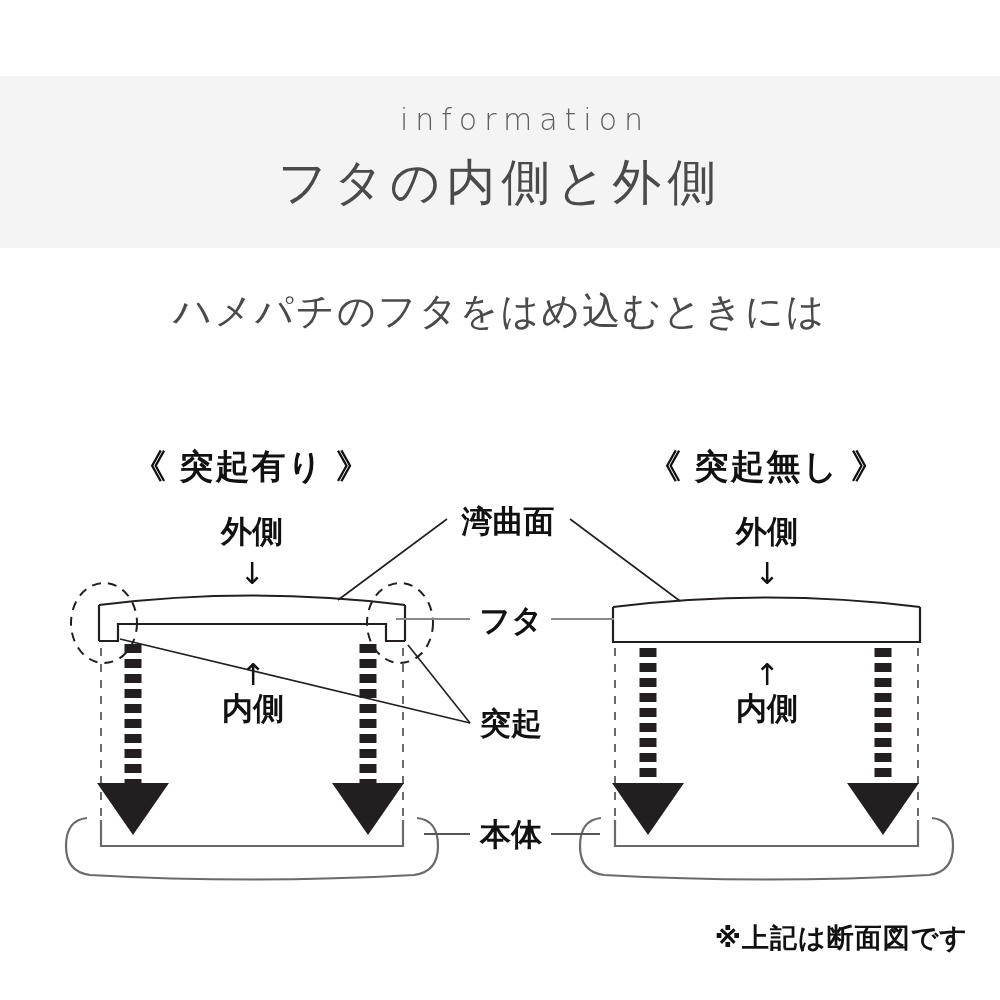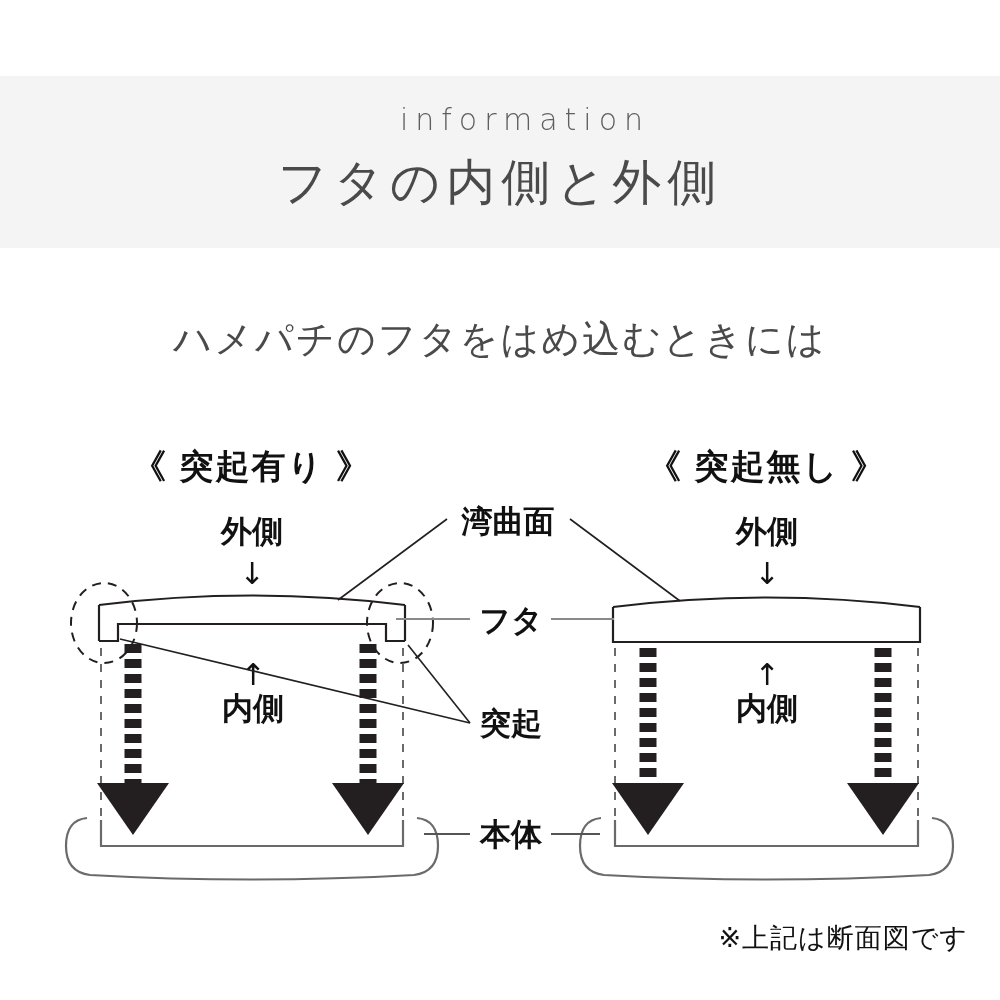--- a/index.html
+++ b/index.html
@@ -55,21 +55,20 @@
   #lead {
     position: absolute;
     left: 0;
     top: 282px;
     width: 1000px;
     text-align: center;
     font-size: 38px;
     line-height: 1.55;
     letter-spacing: 2px;
     color: #4a4a4a;
-    margin-top: 28px;
   }
   #lead div { white-space: nowrap; }
 
   
   #diagram {
     position: absolute;
     left: 0;
     top: 0;
     width: 828px;
     height: 1000px;
@@ -77,21 +76,21 @@
   #diagram svg { display: block; }
 
   
   #footnote {
     position: absolute;
     right: 32px;
     top: 920px;
     font-size: 27px;
     letter-spacing: 1px;
     color: #111111;
-    font-weight: 400;
+    font-weight: 700;
   }
 </style>
 </head>
 <body>
 
 <div id="header-band" style="background: rgb(244, 244, 244);">
   <div id="header-eyebrow">information</div>
   <div id="header-title">フタの内側と外側</div>
 </div>
 

